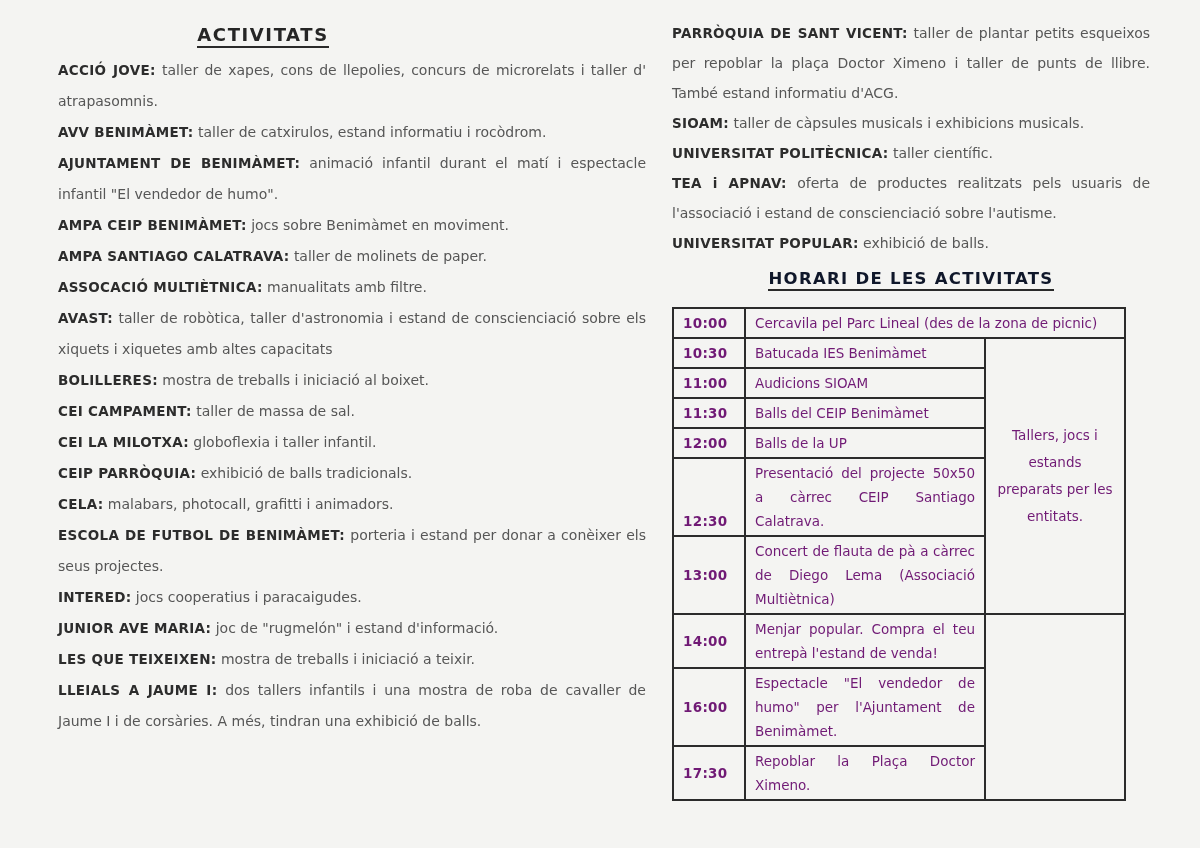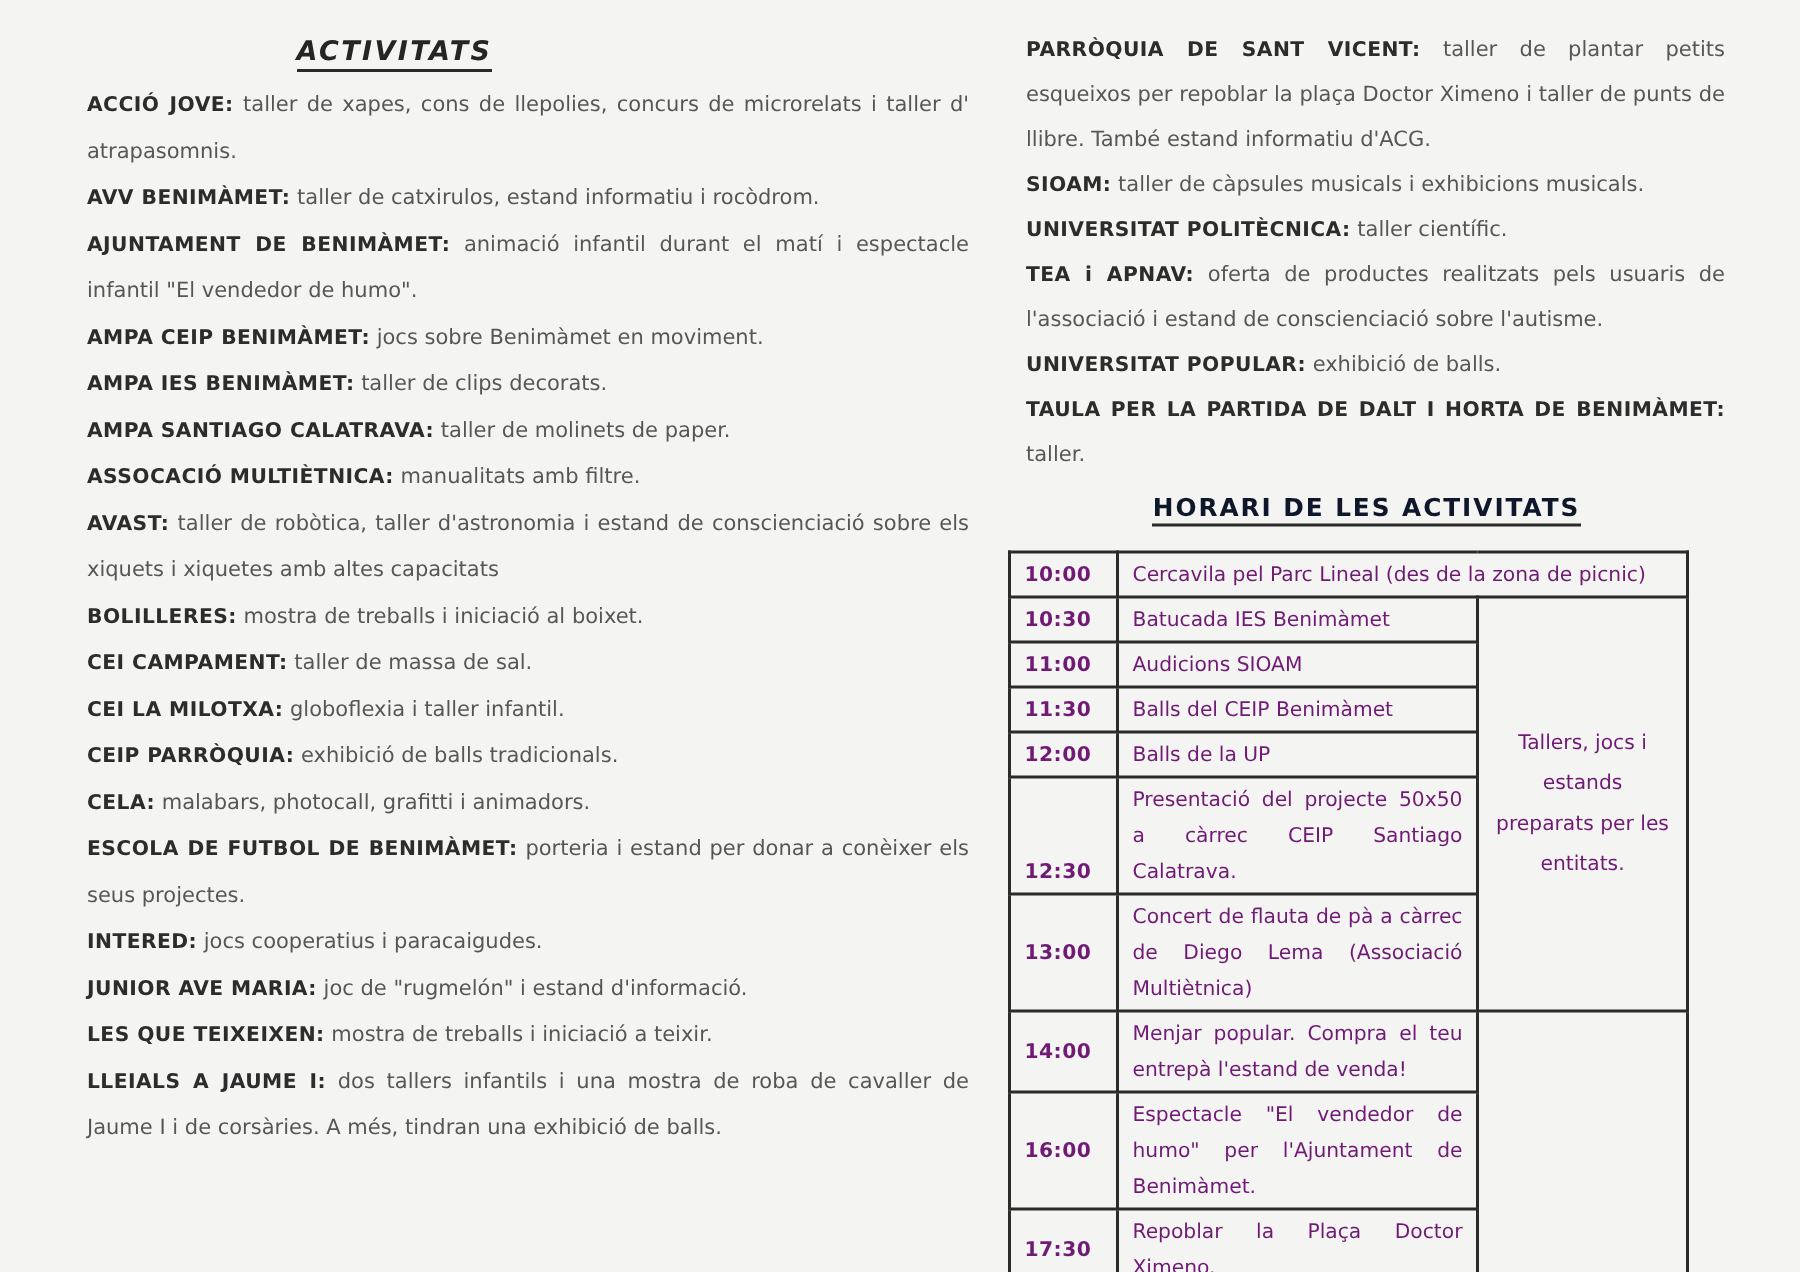--- a/index.html
+++ b/index.html
@@ -14,21 +14,21 @@
     width:1200px;height:848px;
     background:var(--paper);
     font-family:"DejaVu Sans", sans-serif;
     color:var(--ink);
     overflow:hidden;
   }
   .page{position:relative;width:1200px;height:848px;background:var(--paper);}
 
   
   .left-col{position:absolute;left:58px;top:24px;width:588px;}
-  .lc-title-wrap{width:410px;text-align:center;font-style:italic;}
+  .lc-title-wrap{width:410px;text-align:center;}
   .doc-title{
     display:inline-block;margin:0;
     font-size:18px;font-weight:700;letter-spacing:1.6px;
     color:#252525;
     border-bottom:2.5px solid #2a2a2a;padding-bottom:1px;
   }
   .entries{margin-top:7px;}
   .entry{
     margin:0;
     font-size:14px;line-height:31px;
@@ -36,21 +36,21 @@
     color:var(--script-ink);
   }
   .ename{
     font-weight:700;color:#2c2c2c;
     letter-spacing:0.3px;font-size:13.5px;
   }
   .edesc{color:var(--script-ink);}
 
   
   .right-col{position:absolute;left:672px;top:18px;width:478px;}
-  .right-col .entry{line-height:30px;margin-left:12px;}
+  .right-col .entry{line-height:30px;}
   .schedule-title-wrap{text-align:center;margin-top:11px;}
   .schedule-title{
     display:inline-block;margin:0;
     font-size:16.5px;font-weight:700;letter-spacing:1.3px;
     color:#0f172a;
     border-bottom:2.5px solid #2a2a2a;padding-bottom:1px;
   }
   table.schedule{
     border-collapse:collapse;table-layout:fixed;
     width:452px;margin-top:16px;
@@ -91,24 +91,20 @@
   <p class="entry">
     <span class="ename">AJUNTAMENT DE BENIMÀMET:</span>
     <span class="edesc"> animació infantil durant el matí i espectacle infantil "El vendedor de humo".</span>
   </p>
 
   <p class="entry">
     <span class="ename">AMPA CEIP BENIMÀMET:</span>
     <span class="edesc"> jocs sobre Benimàmet en moviment.</span>
   </p>
 
-  <p class="entry">
-    <span class="ename">AMPA IES BENIMÀMET:</span>
-    <span class="edesc"> taller de clips decorats.</span>
-  </p>
 
   <p class="entry">
     <span class="ename">AMPA SANTIAGO CALATRAVA:</span>
     <span class="edesc"> taller de molinets de paper.</span>
   </p>
 
   <p class="entry">
     <span class="ename">ASSOCACIÓ MULTIÈTNICA:</span>
     <span class="edesc"> manualitats amb filtre.</span>
   </p>
@@ -196,24 +192,20 @@
   <p class="entry">
     <span class="ename">TEA i APNAV:</span>
     <span class="edesc"> oferta de productes realitzats pels usuaris de l'associació i estand de conscienciació sobre l'autisme.</span>
   </p>
 
   <p class="entry">
     <span class="ename">UNIVERSITAT POPULAR:</span>
     <span class="edesc"> exhibició de balls.</span>
   </p>
 
-  <p class="entry">
-    <span class="ename">TAULA PER LA PARTIDA DE DALT I HORTA DE BENIMÀMET:</span>
-    <span class="edesc"> taller.</span>
-  </p>
 </div>
 
     <div class="schedule-title-wrap">
       <h2 class="schedule-title">HORARI DE LES ACTIVITATS</h2>
     </div>
 
     <table class="schedule">
       <colgroup>
         <col style="width:72px">
         <col style="width:240px">

